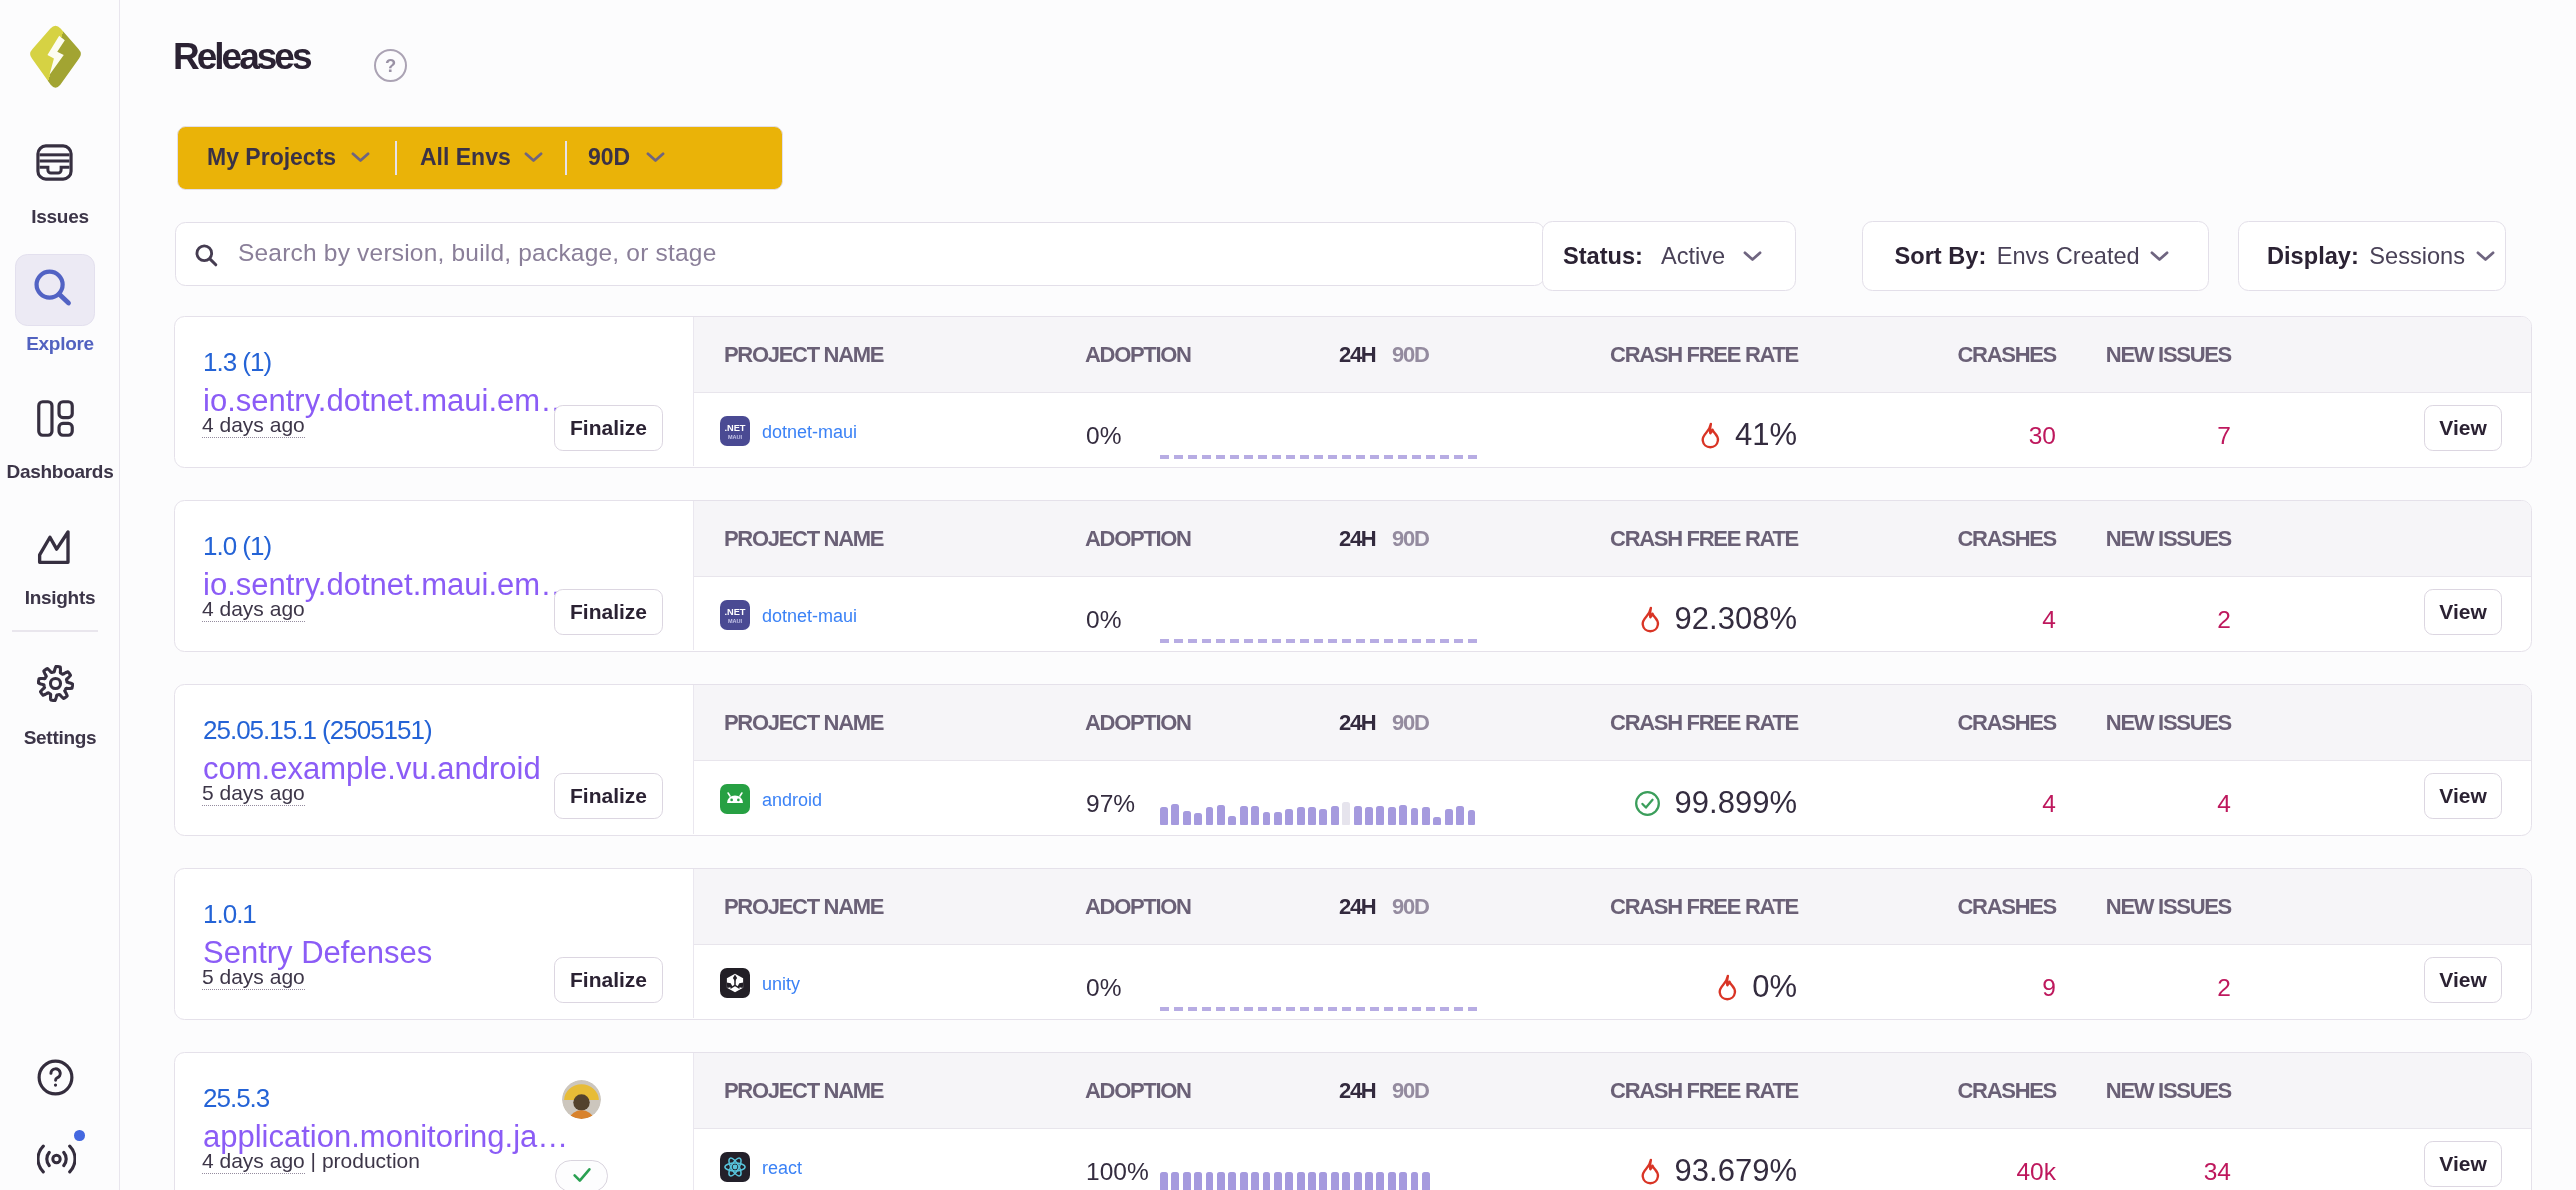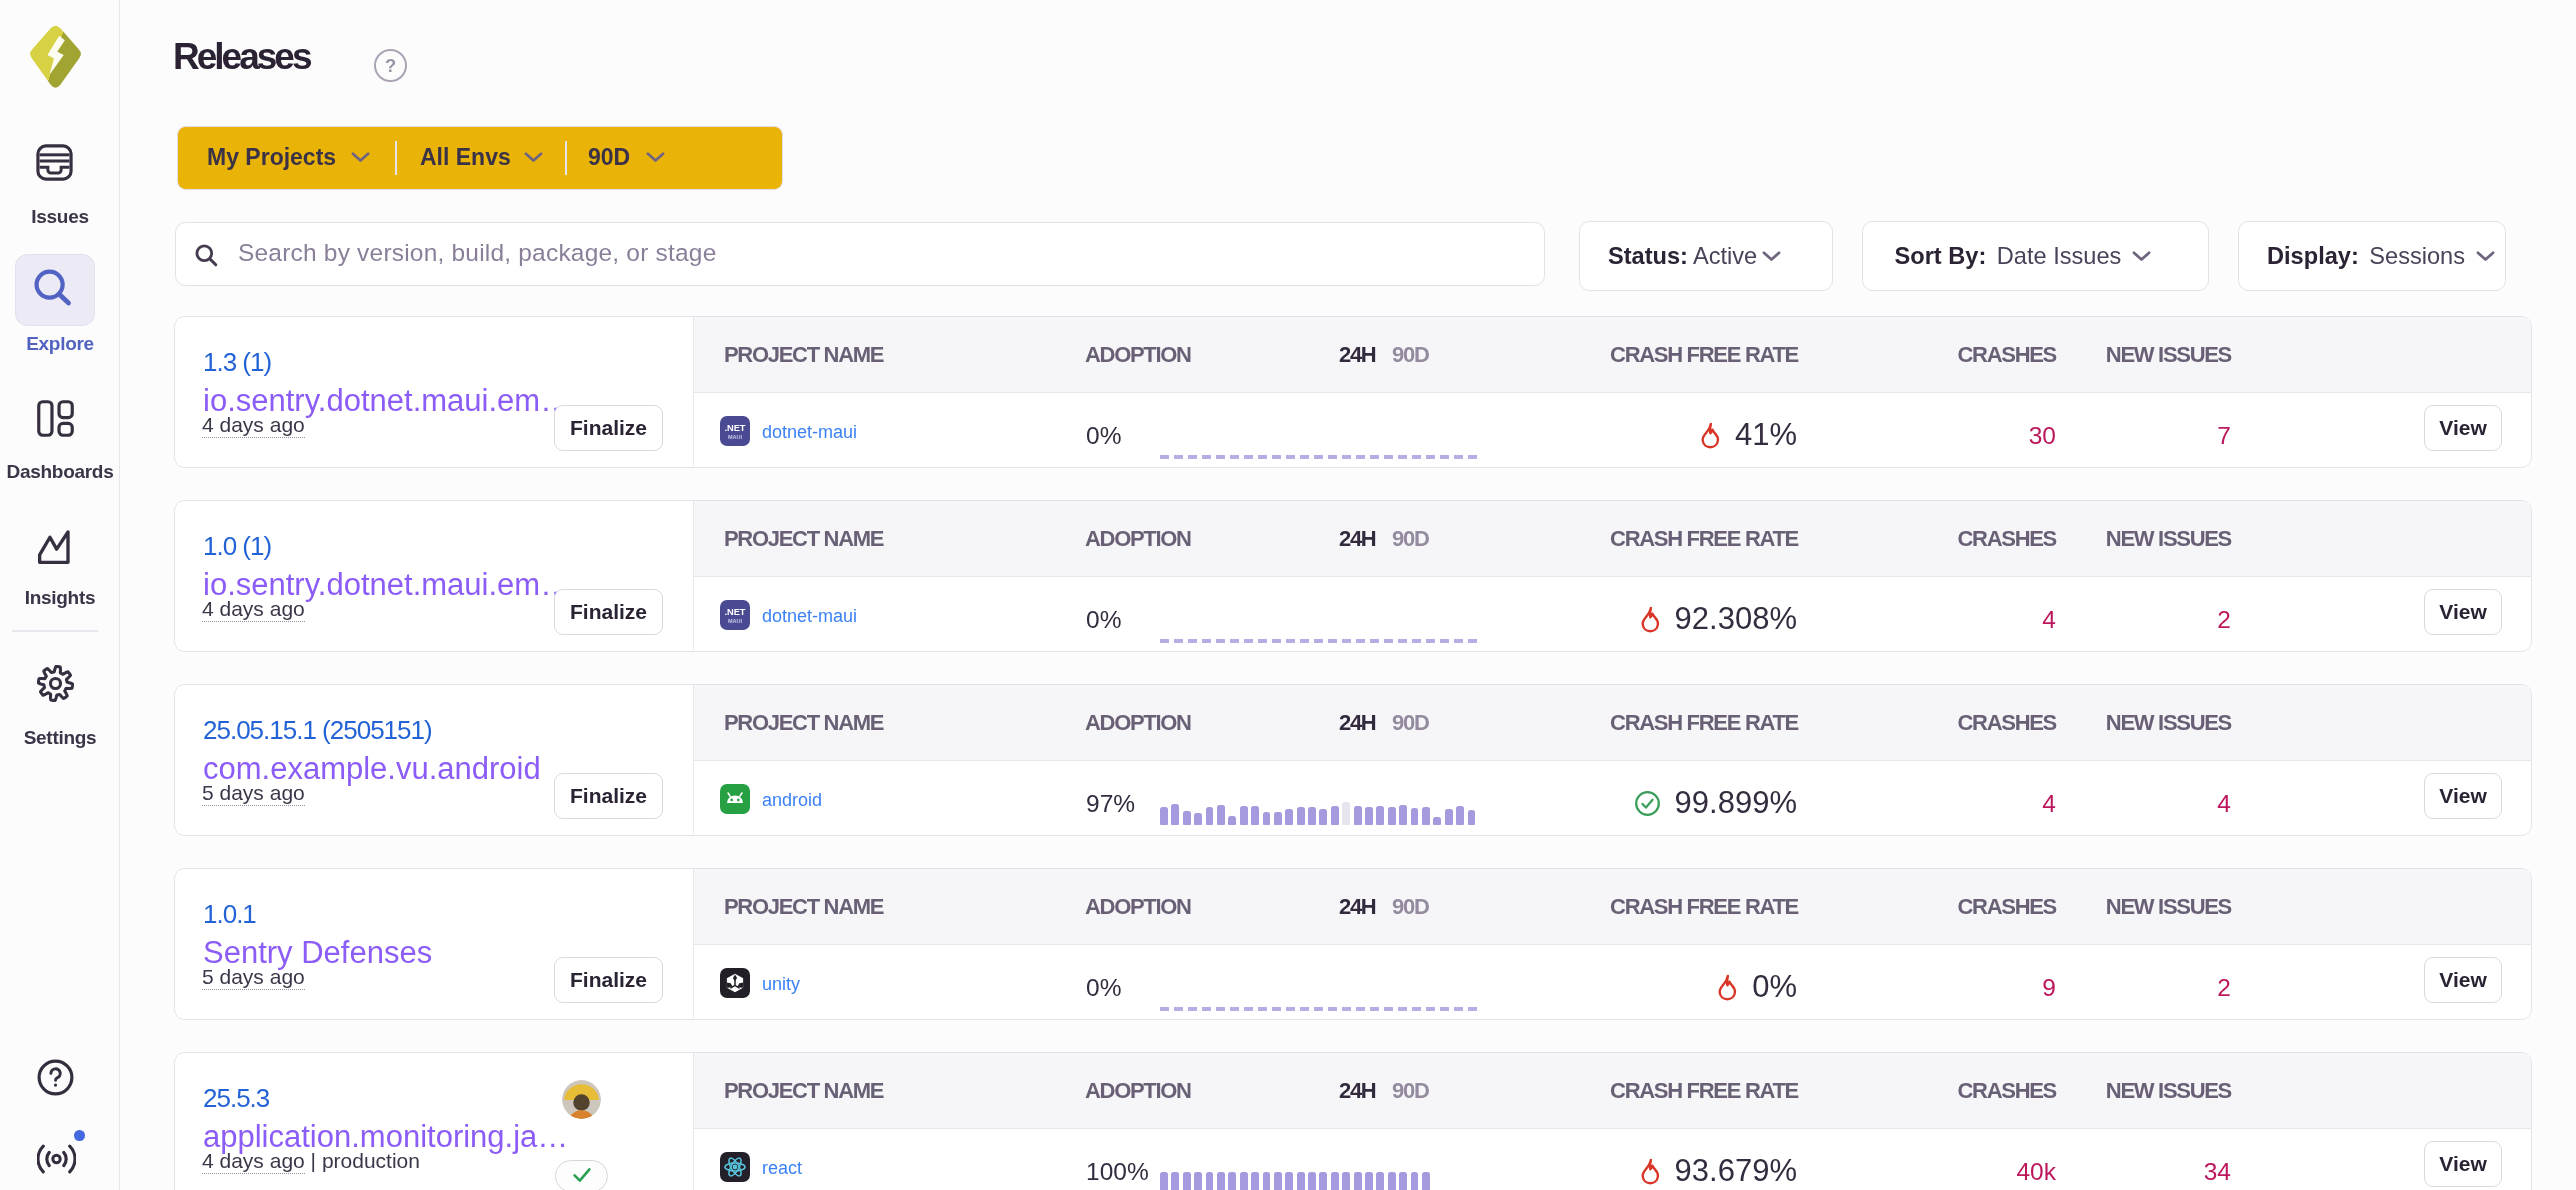--- a/index.html
+++ b/index.html
@@ -143,30 +143,30 @@
 </div>
 
 <div id="search">
   <svg style="position:absolute;left:19px;top:21px" width="23" height="23" viewBox="0 0 26 26" fill="none" stroke="#453c51">
     <circle cx="10.5" cy="10.5" r="8.3" stroke-width="3.2"></circle>
     <line x1="16.8" y1="16.8" x2="23.5" y2="23.5" stroke-width="3.4" stroke-linecap="round"></line>
   </svg>
   <span class="ph">Search by version, build, package, or stage</span>
 </div>
 
-<div class="drop" style="left:1579px;width:254px;padding-left:28px;gap:5px">
+<div class="drop" style="left:1542px;width:254px;padding-left:20px;gap:18px">
   <b>Status:</b>
       <i>Active</i>
       <svg class="chev" width="19" height="10.5" viewBox="0 0 22 12">
         <path d="M2.2 2 L11 9.8 L19.8 2" fill="none" stroke="#6f6580" stroke-width="3.2" stroke-linecap="round" stroke-linejoin="round"></path>
       </svg>
 </div>
 <div class="drop" style="left:1862px;width:347px;padding-left:31.5px;gap:10.5px">
   <b>Sort By:</b>
-      <i>Date Issues</i>
+      <i>Envs Created</i>
       <svg class="chev" width="19" height="10.5" viewBox="0 0 22 12">
         <path d="M2.2 2 L11 9.8 L19.8 2" fill="none" stroke="#6f6580" stroke-width="3.2" stroke-linecap="round" stroke-linejoin="round"></path>
       </svg>
 </div>
 <div class="drop" style="left:2238px;width:268px;padding-left:28px;gap:10.5px">
   <b>Display:</b>
       <i>Sessions</i>
       <svg class="chev" width="19" height="10.5" viewBox="0 0 22 12">
         <path d="M2.2 2 L11 9.8 L19.8 2" fill="none" stroke="#6f6580" stroke-width="3.2" stroke-linecap="round" stroke-linejoin="round"></path>
       </svg>

